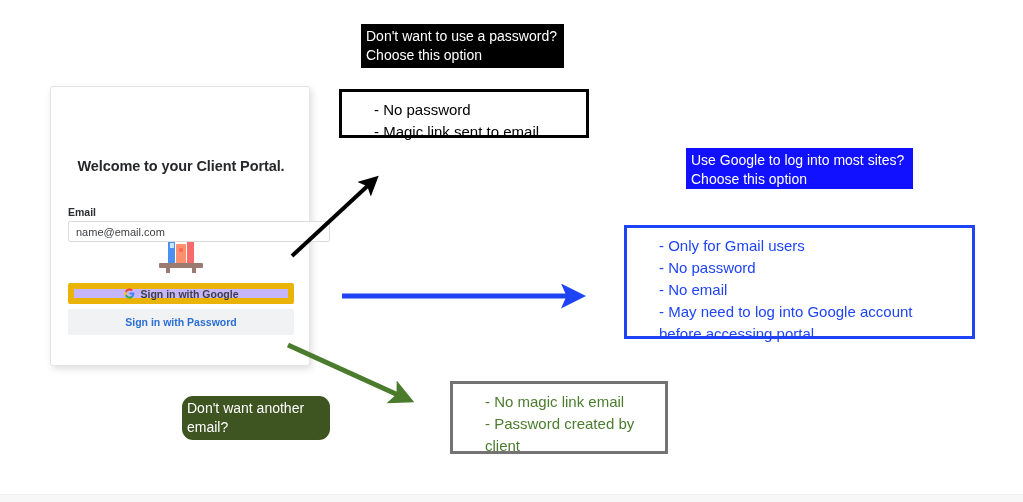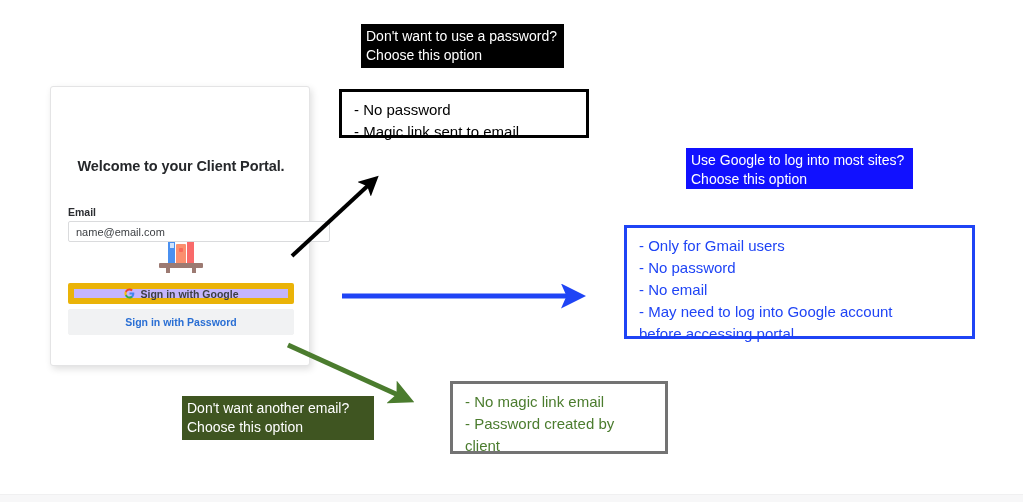--- a/index.html
+++ b/index.html
@@ -208,21 +208,21 @@
     padding: 3px 5px 4px 5px;
     box-sizing: border-box;
     white-space: pre-line;
   }
   .ann-outline {
     position: absolute;
     background: #ffffff;
     font-size: 15px;
     line-height: 22px;
     box-sizing: border-box;
-    padding: 7px 10px 8px 12px;
+    padding: 7px 10px 8px 32px;
     white-space: pre-line;
   }
 
   
   .black-label {
     left: 361px; top: 24px;
     width: 203px; height: 44px;
     background: #000000;
   }
   .black-box {
@@ -241,22 +241,23 @@
   .blue-box {
     left: 624px; top: 225px;
     width: 351px; height: 114px;
     border: 3px solid #1f44f5;
     color: #1f44f5;
   }
 
   
   .green-label {
     left: 182px; top: 396px;
-    width: 192px; height: 44px;
+    width: 148px; height: 44px;
     background: #3f5521;
+    border-radius: 11px;
   }
   .green-box {
     left: 450px; top: 381px;
     width: 218px; height: 73px;
     border: 3px solid #737373;
     color: #4b7c2e;
   }
 
   
   .arrow-svg {

